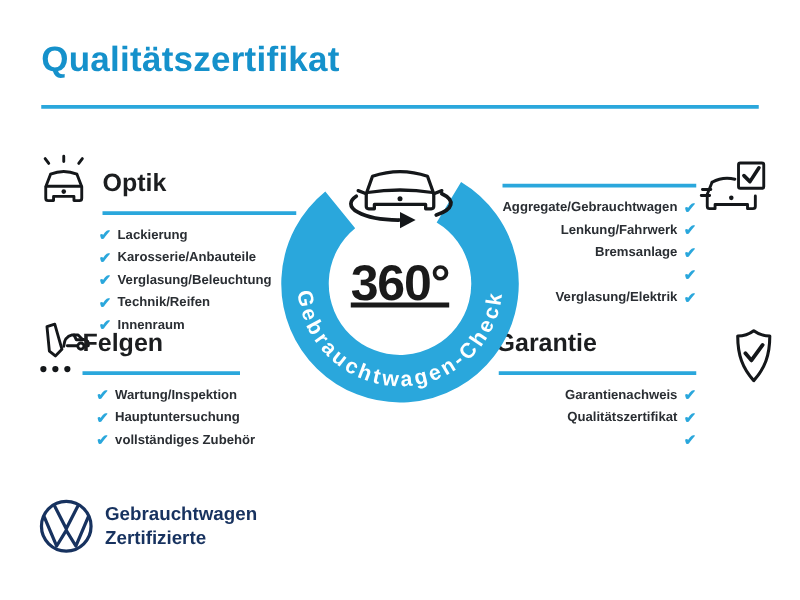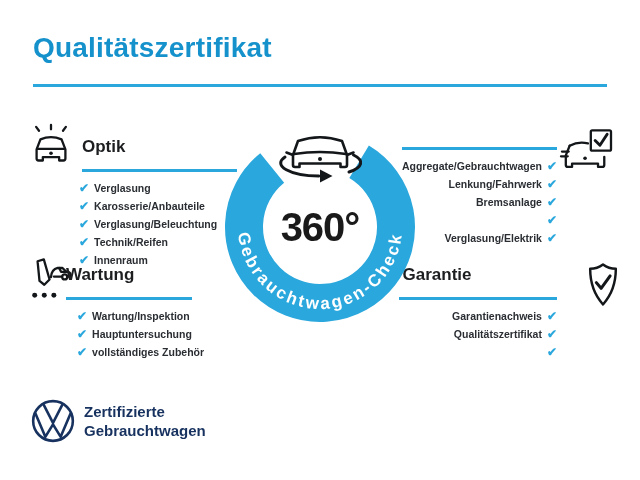--- a/index.html
+++ b/index.html
@@ -9,21 +9,21 @@
   .page-title{position:absolute;left:33px;top:32px;font-size:28px;font-weight:700;color:#1591cb;letter-spacing:.2px;}
   .header-rule{position:absolute;left:33px;top:84px;width:574px;height:3px;background:#2aa7dc;}
 
   .section{position:absolute;width:240px;}
   .sec-right{text-align:right;}
   #sec-optik{left:82px;top:136px;}
   #sec-wartung{left:66px;top:264px;}
   #sec-technik{right:83px;top:136px;}
   #sec-garantie{right:83px;top:264px;text-align:center;}
 
-  .sec-title{font-size:17px;font-weight:700;color:#1c1e20;line-height:22px;}
+  .sec-title{font-size:20px;font-weight:700;color:#1c1e20;line-height:22px;}
   .sec-rule{height:3px;background:#2aa7dc;margin-top:11px;}
   .sec-right .sec-rule{margin-left:auto;}
   #sec-optik .sec-rule{width:155px;}
   #sec-wartung .sec-rule{width:126px;}
   #sec-technik .sec-rule{width:155px;}
   #sec-garantie .sec-rule{width:158px;}
 
   .items{margin-top:7px;}
   #sec-optik .items{margin-left:-3px;}
   #sec-wartung .items{margin-left:11px;}
@@ -32,21 +32,21 @@
   .check{color:#2aa7dc;font-size:12px;line-height:1;}
 
   .icon{position:absolute;}
   #icon-optik{left:27px;top:123px;}
   #icon-wartung{left:28px;top:256px;}
   #icon-technik{left:558px;top:128px;}
   #icon-garantie{left:584px;top:261px;}
 
   .center-badge{position:absolute;left:200px;top:107px;}
   .degree{position:absolute;left:240px;top:205px;width:160px;text-align:center;
-          font-size:40px;font-weight:700;color:#1a1a1a;letter-spacing:-1px;}
+          font-size:40px;font-weight:700;color:#1a1a1a;letter-spacing:-1px;text-decoration:underline;}
 
   .footer-logo{position:absolute;left:30px;top:398px;}
   .footer-text{position:absolute;left:84px;top:402px;font-size:15px;font-weight:700;color:#17325f;line-height:19px;}
 </style>
 </head>
 <body>
 
 <div class="canvas">
 
   <div class="page-title">Qualitätszertifikat</div>
@@ -60,21 +60,21 @@
     </g>
     <circle cx="25" cy="31.5" r="1.9" fill="#14171a"></circle>
   </svg>
 
   <div class="section sec-left" id="sec-optik">
     <div class="sec-title">Optik</div>
     <div class="sec-rule"></div>
     <div class="items">
       <div class="item">
           <span class="check">✔</span>
-          <span>Verglasung</span>
+          <span>Lackierung</span>
         </div>
       <div class="item">
           <span class="check">✔</span>
           <span>Karosserie/Anbauteile</span>
         </div>
       <div class="item">
           <span class="check">✔</span>
           <span>Verglasung/Beleuchtung</span>
         </div>
       <div class="item">
@@ -131,21 +131,21 @@
       <path d="M32.5 12.5 L34.5 16.5 L40 16.5"></path>
       <path d="M35 21.5 L27 21.5"></path>
       <circle cx="38.3" cy="21.8" r="2.6"></circle>
     </g>
     <circle cx="7" cy="41" r="2.6" fill="#14171a"></circle>
     <circle cx="17" cy="41" r="2.6" fill="#14171a"></circle>
     <circle cx="27" cy="41" r="2.6" fill="#14171a"></circle>
   </svg>
 
   <div class="section sec-left" id="sec-wartung">
-    <div class="sec-title">Wartung</div>
+    <div class="sec-title">Felgen</div>
     <div class="sec-rule"></div>
     <div class="items">
       <div class="item">
           <span class="check">✔</span>
           <span>Wartung/Inspektion</span>
         </div>
       <div class="item">
           <span class="check">✔</span>
           <span>Hauptuntersuchung</span>
         </div>
@@ -202,17 +202,17 @@
   <div class="degree">360°</div>
 
   <svg class="footer-logo" width="46" height="46" viewBox="0 0 48 48">
     <g stroke="#17325f" stroke-width="2.7" fill="none" stroke-linecap="round" stroke-linejoin="round">
       <circle cx="24" cy="24" r="20.7"></circle>
       <path d="M14.5 7.5 L24 26 L33.5 7.5"></path>
       <path d="M5.8 16.5 L16 40.5 L24 27.5 L32 40.5 L42.2 16.5"></path>
     </g>
   </svg>
   <div class="footer-text">
+    <div>Gebrauchtwagen</div>
     <div>Zertifizierte</div>
-    <div>Gebrauchtwagen</div>
   </div>
 
 </div>
 
 </body></html>

